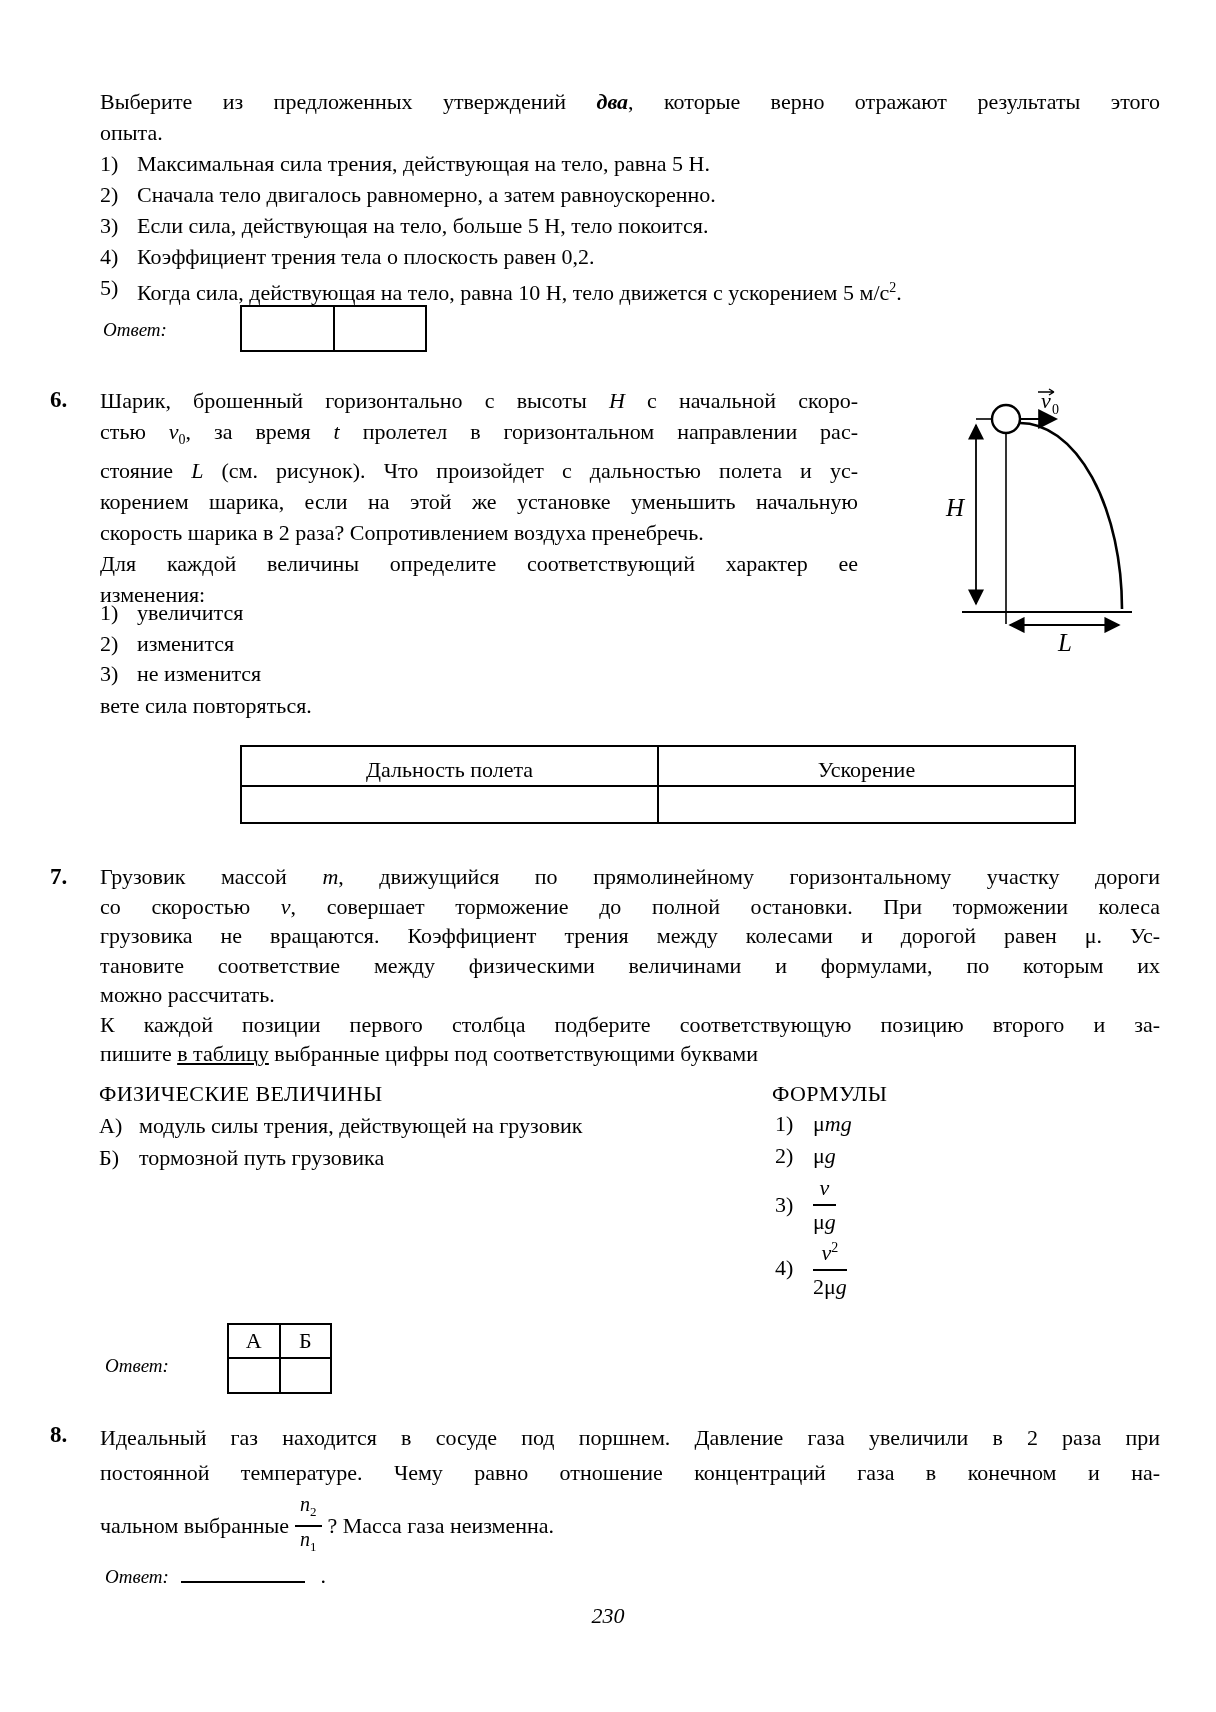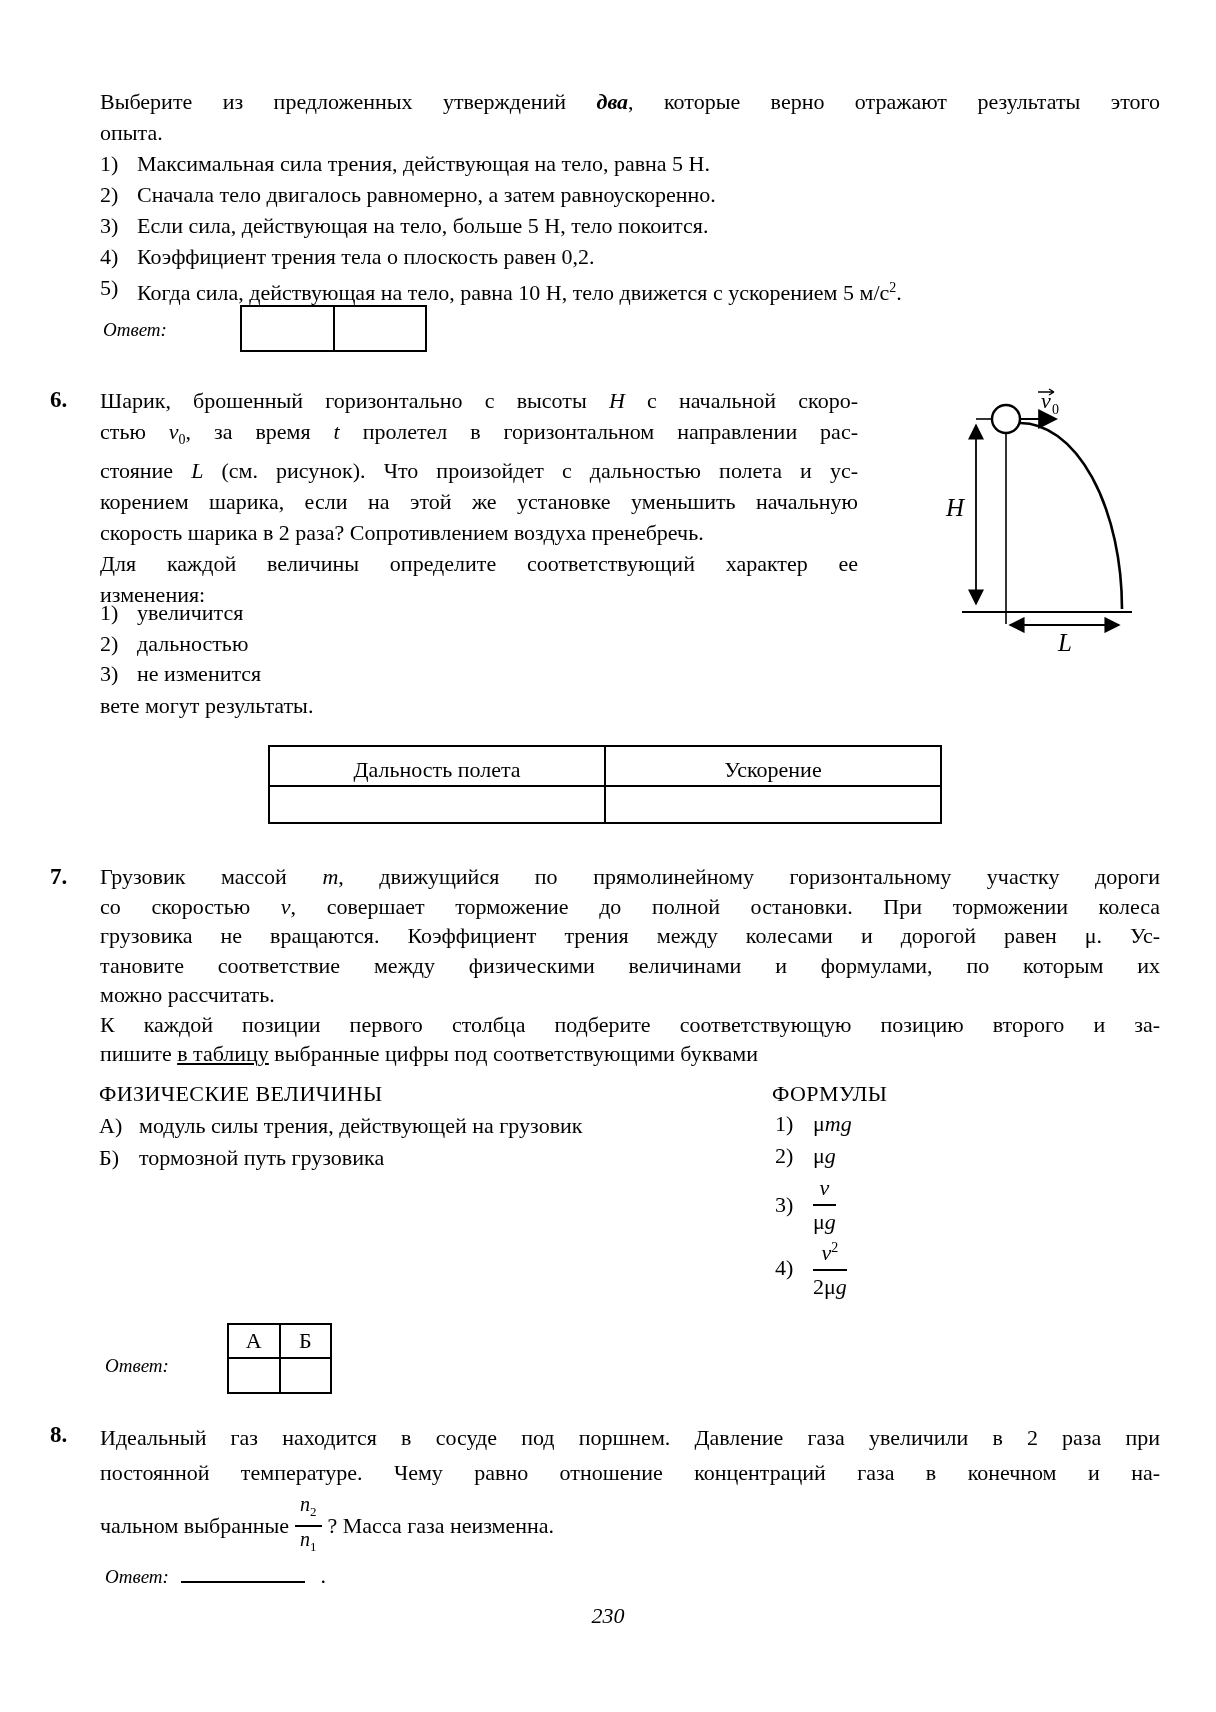--- a/index.html
+++ b/index.html
@@ -103,29 +103,29 @@
   <div class="jl">Для каждой величины определите соответствующий характер ее</div>
   <div class="ll">изменения:</div>
 </div>
 <div class="abs" style="left:100px; top:598px; width:500px; line-height:30.5px;">
   <div class="item">
     <span class="inum">1)</span>
     <span class="itext">увеличится</span>
   </div>
   <div class="item">
     <span class="inum">2)</span>
-    <span class="itext">дальностью</span>
+    <span class="itext">изменится</span>
   </div>
   <div class="item">
     <span class="inum">3)</span>
     <span class="itext">не изменится</span>
   </div>
 </div>
 <div class="abs" style="left:100px; top:690px; width:1060px;">
-  <div class="ll">вете могут результаты.</div>
+  <div class="ll">вете сила повторяться.</div>
 </div>
 
 <svg class="abs" style="left:930px; top:370px;" width="230" height="300" viewBox="0 0 230 300">
   <defs>
     <marker id="arr" viewBox="0 0 10 10" refX="9" refY="5" markerWidth="9" markerHeight="9" orient="auto-start-reverse">
       <path d="M0,0 L10,5 L0,10 z" fill="#000"></path>
     </marker>
   </defs>
 
   <line x1="32" y1="242" x2="202" y2="242" stroke="#000" stroke-width="2"></line>
@@ -144,21 +144,21 @@
 
   <line x1="80" y1="255" x2="189" y2="255" stroke="#000" stroke-width="1.8" marker-start="url(#arr)" marker-end="url(#arr)"></line>
 
   <text x="111" y="38" font-size="22" font-style="italic">v</text>
   <text x="122" y="44" font-size="14">0</text>
   <path d="M 108 22 L 124 22 M 124 22 L 119 19 M 124 22 L 119 25" stroke="#000" stroke-width="1.4" fill="none"></path>
   <text x="16" y="146" font-size="25" font-style="italic">H</text>
   <text x="128" y="281" font-size="25" font-style="italic">L</text>
 </svg>
 
-<div class="abs t6" style="left:240px; top:745px; width:674px;margin-left:28px;">
+<div class="abs t6" style="left:240px; top:745px; width:836px;">
   <div class="row hrow">
     <div class="cell">Дальность полета</div>
     <div class="cell">Ускорение</div>
   </div>
   <div class="row brow">
     <div class="cell"></div>
     <div class="cell"></div>
   </div>
 </div>
 

